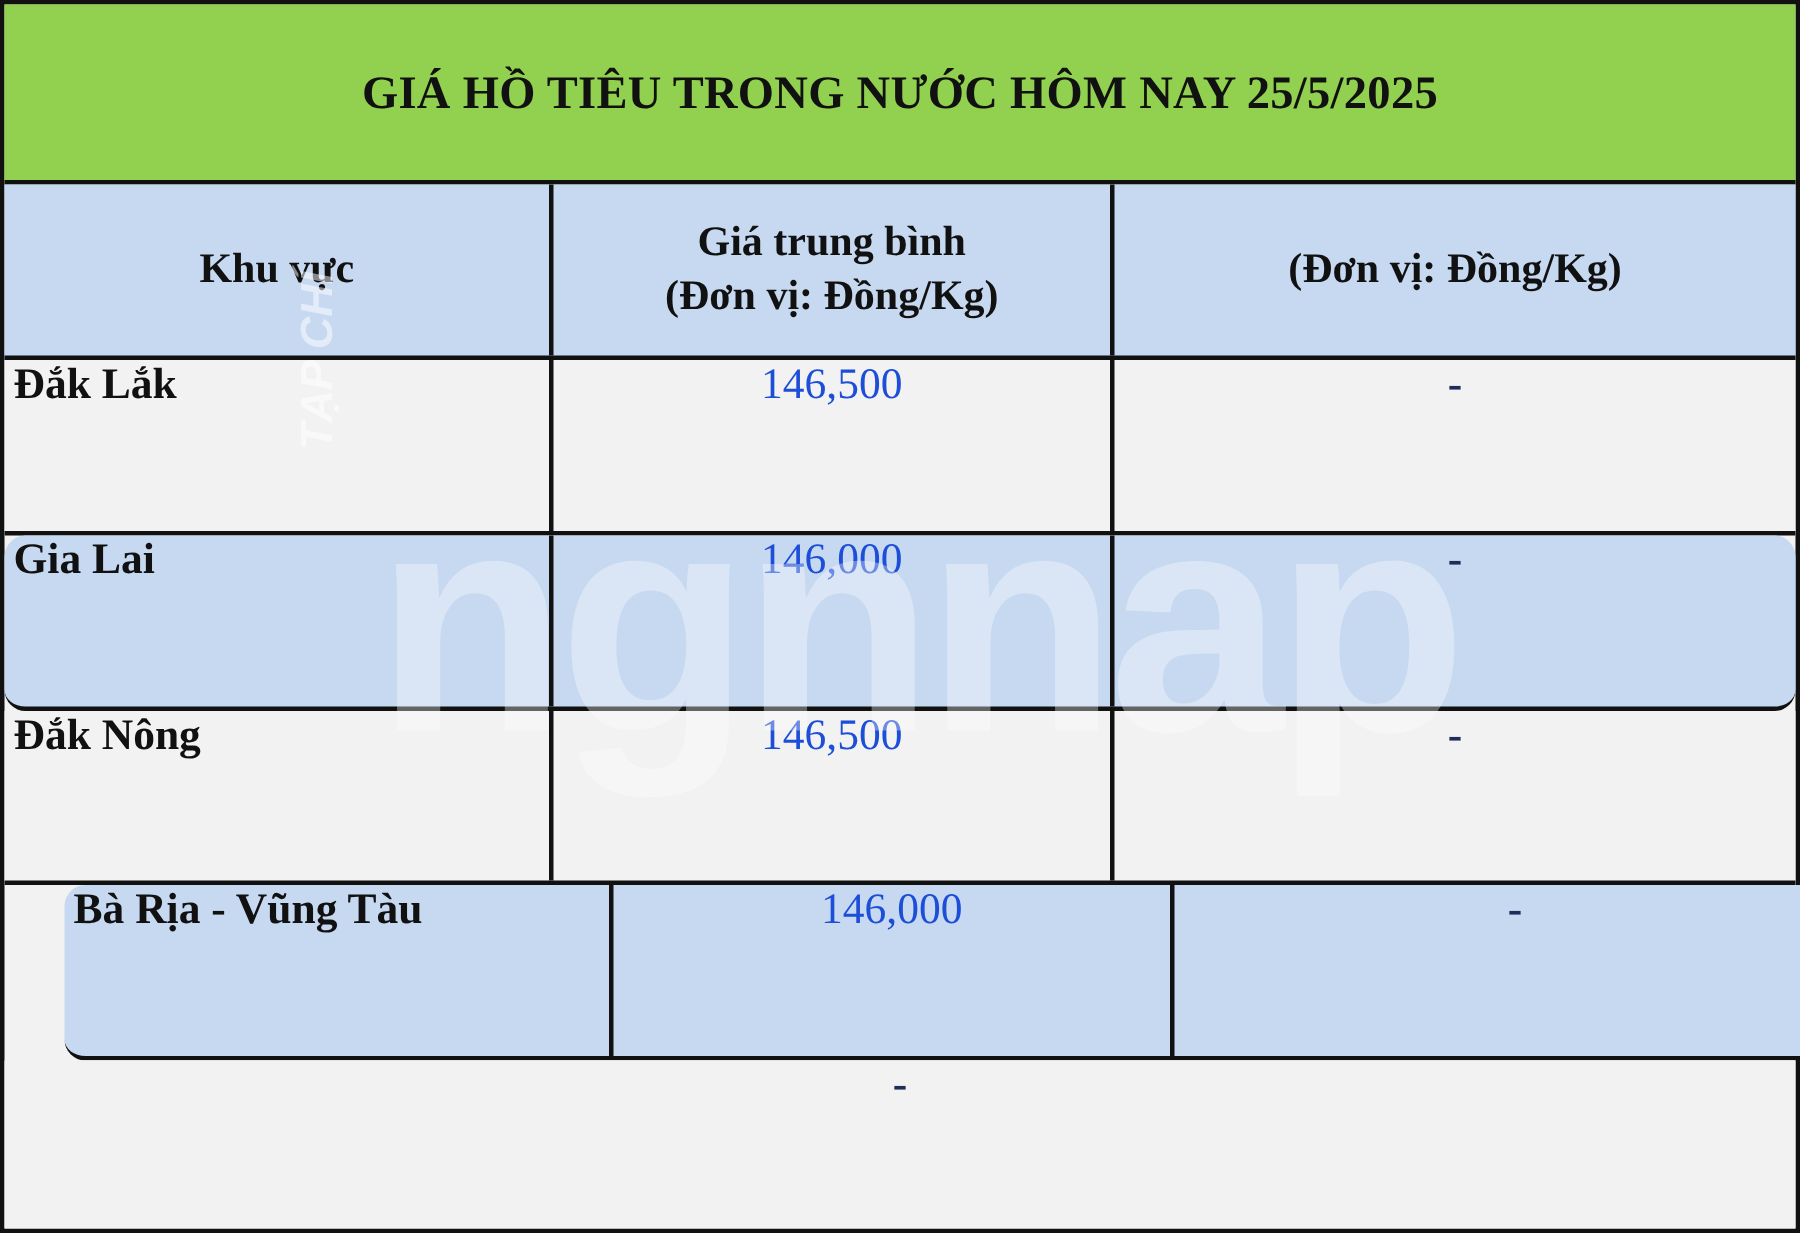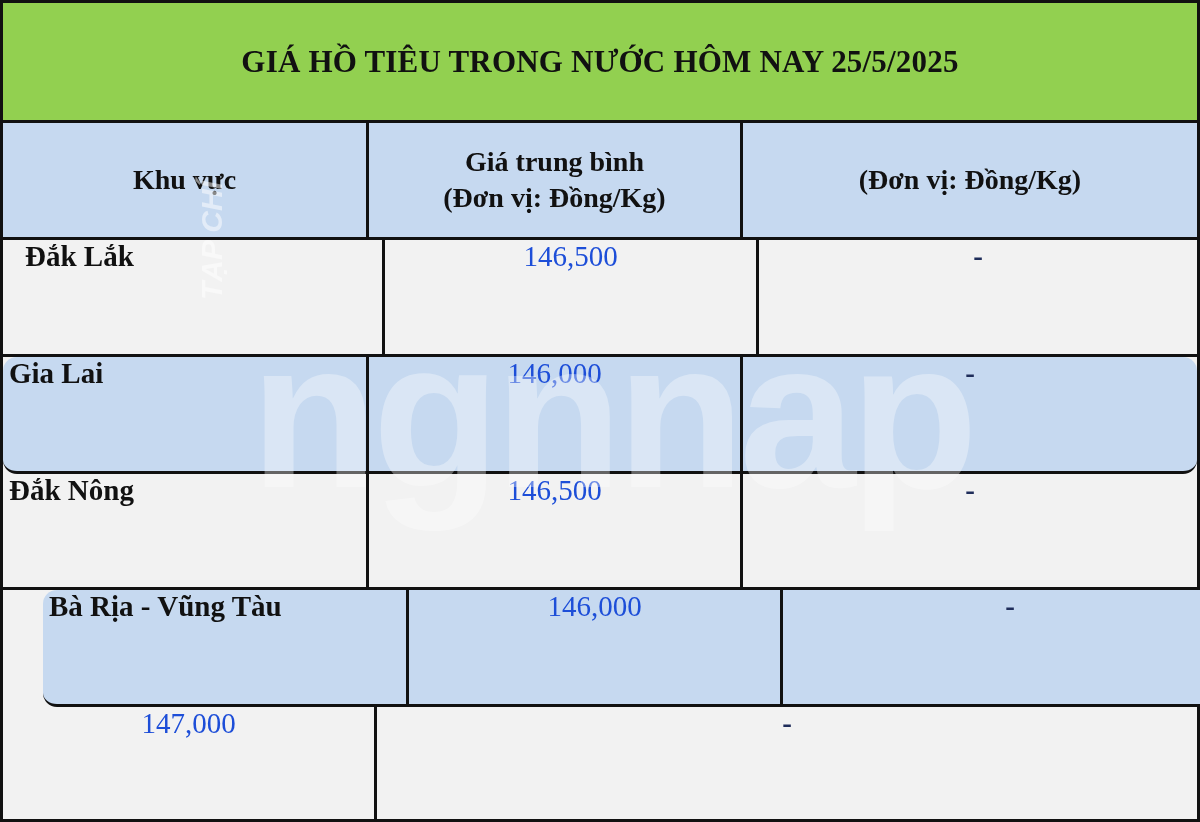--- a/index.html
+++ b/index.html
@@ -43,40 +43,39 @@
     </div>
     <div class="cell c2">
       <span>Giá trung bình</span>
       <span>(Đơn vị: Đồng/Kg)</span>
     </div>
     <div class="cell c3">
       <span>(Đơn vị: Đồng/Kg)</span>
     </div>
   </div>
 
-  <div class="row light" style="top:237px;height:117px;padding-left:16px;">
+  <div class="row light" style="top:237px;height:117px;">
     <div class="cell c1 region">Đắk Lắk</div>
     <div class="cell c2 price">146,500</div>
     <div class="cell c3 diff">-</div>
   </div>
   <div class="row blue" style="top:354px;height:117px;">
     <div class="cell c1 region">Gia Lai</div>
     <div class="cell c2 price">146,000</div>
     <div class="cell c3 diff">-</div>
   </div>
   <div class="row light" style="top:471px;height:116px;">
     <div class="cell c1 region">Đắk Nông</div>
     <div class="cell c2 price">146,500</div>
     <div class="cell c3 diff">-</div>
   </div>
   <div class="row blue" style="top:587px;height:117px;margin-left:40px;">
     <div class="cell c1 region">Bà Rịa - Vũng Tàu</div>
     <div class="cell c2 price">146,000</div>
     <div class="cell c3 diff">-</div>
   </div>
   <div class="row light" style="top:704px;height:112px;border-bottom:none;">
-    <div class="cell c2 price">147,000</div>
     <div class="cell c3 diff">-</div>
   </div>
 </div>
 
 <div class="wm">ngnnap</div>
 <div class="wm2">TẠP CHÍ</div>
 
 </body></html>

